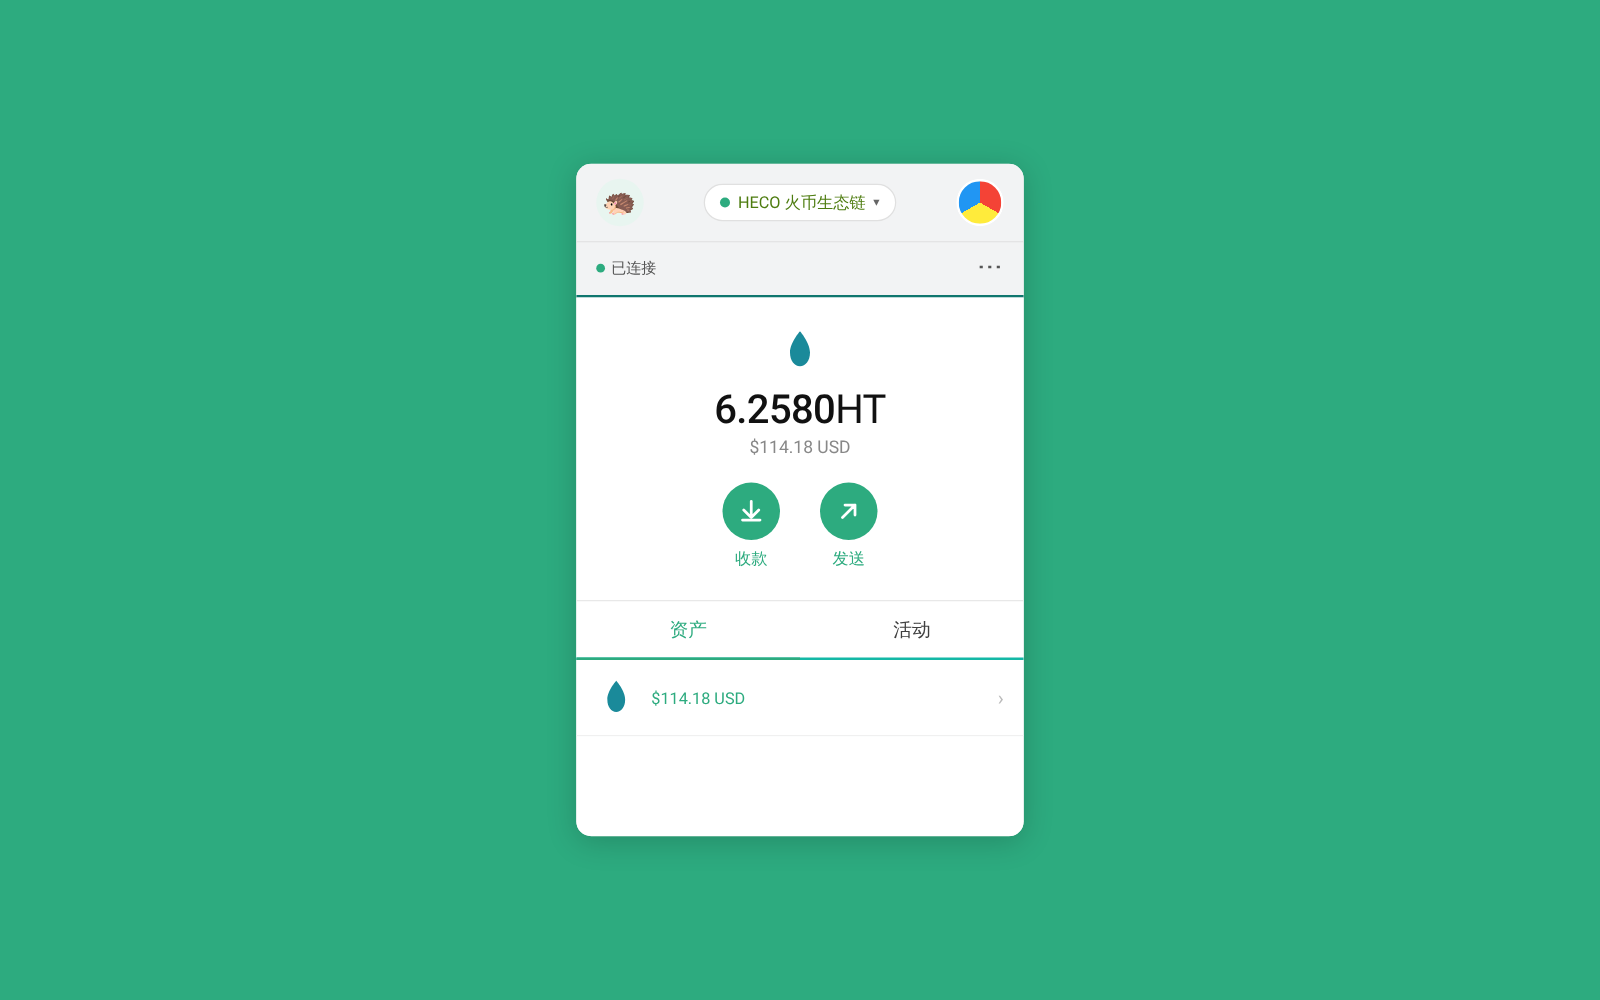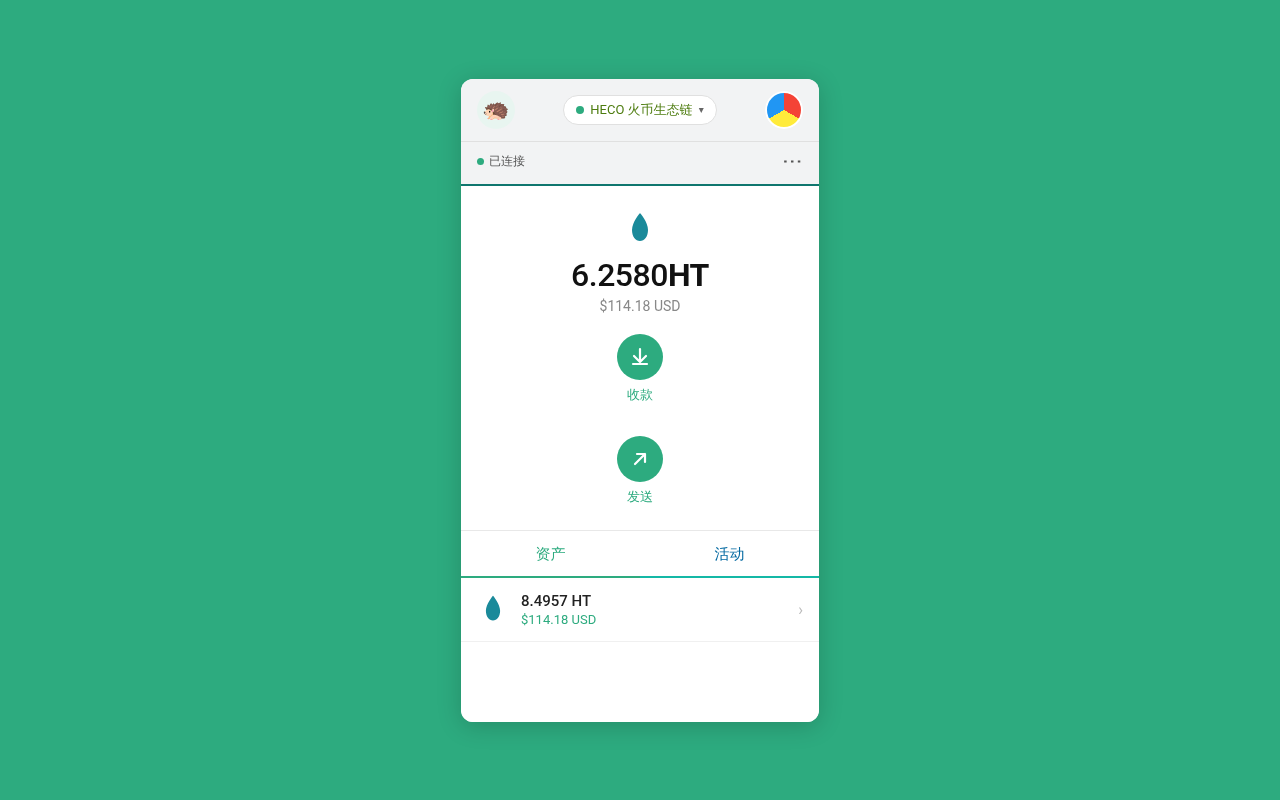--- a/index.html
+++ b/index.html
@@ -174,35 +174,34 @@
     }
 
     .balance-amount {
       font-size: 32px;
       font-weight: 500;
       color: #111;
       letter-spacing: -0.5px;
     }
 
     .balance-amount .ht-label {
-      font-weight: 700;
+      font-weight: 400;
     }
 
     .balance-usd {
       font-size: 14px;
       color: #888;
       margin-top: 4px;
       margin-bottom: 20px;
     }
 
     .actions-row {
       display: flex;
       gap: 32px;
       margin-bottom: 4px;
-      flex-direction: column;
     }
 
     .action-btn {
       display: flex;
       flex-direction: column;
       align-items: center;
       gap: 6px;
       cursor: pointer;
     }
 
@@ -230,21 +229,21 @@
       border-top: 1px solid #e8e8e8;
       border-bottom: 2px solid #14b8a6;
     }
 
     .tab {
       flex: 1;
       text-align: center;
       padding: 14px 0 12px;
       font-size: 15px;
       cursor: pointer;
-      color: #0369a1;
+      color: #404040;
       position: relative;
     }
 
     .tab.active {
       color: #2dab7f;
     }
 
     .tab.active::after {
       content: '';
       position: absolute;
@@ -378,21 +377,20 @@
       <span>活动</span>
     </div>
   </div>
 
   <div class="asset-list">
     <div class="asset-item">
       <svg class="asset-icon" viewBox="0 0 36 36" xmlns="http://www.w3.org/2000/svg">
         <path d="M18 3 C18 3 10 12 10 20 C10 26.627 13.582 31 18 31 C22.418 31 26 26.627 26 20 C26 12 18 3 18 3Z M18 14 C18 14 14 19 14 22 C14 24.209 15.791 26 18 26 C20.209 26 22 24.209 22 22 C22 19 18 14 18 14Z" fill="#1a8a9a"></path>
       </svg>
       <div class="asset-details">
-        <div class="asset-name">8.4957 HT</div>
         <div class="asset-usd">$114.18 USD</div>
       </div>
       <span class="asset-chevron">›</span>
     </div>
   </div>
 
   <div class="empty-area"></div>
 
 </div>
 

